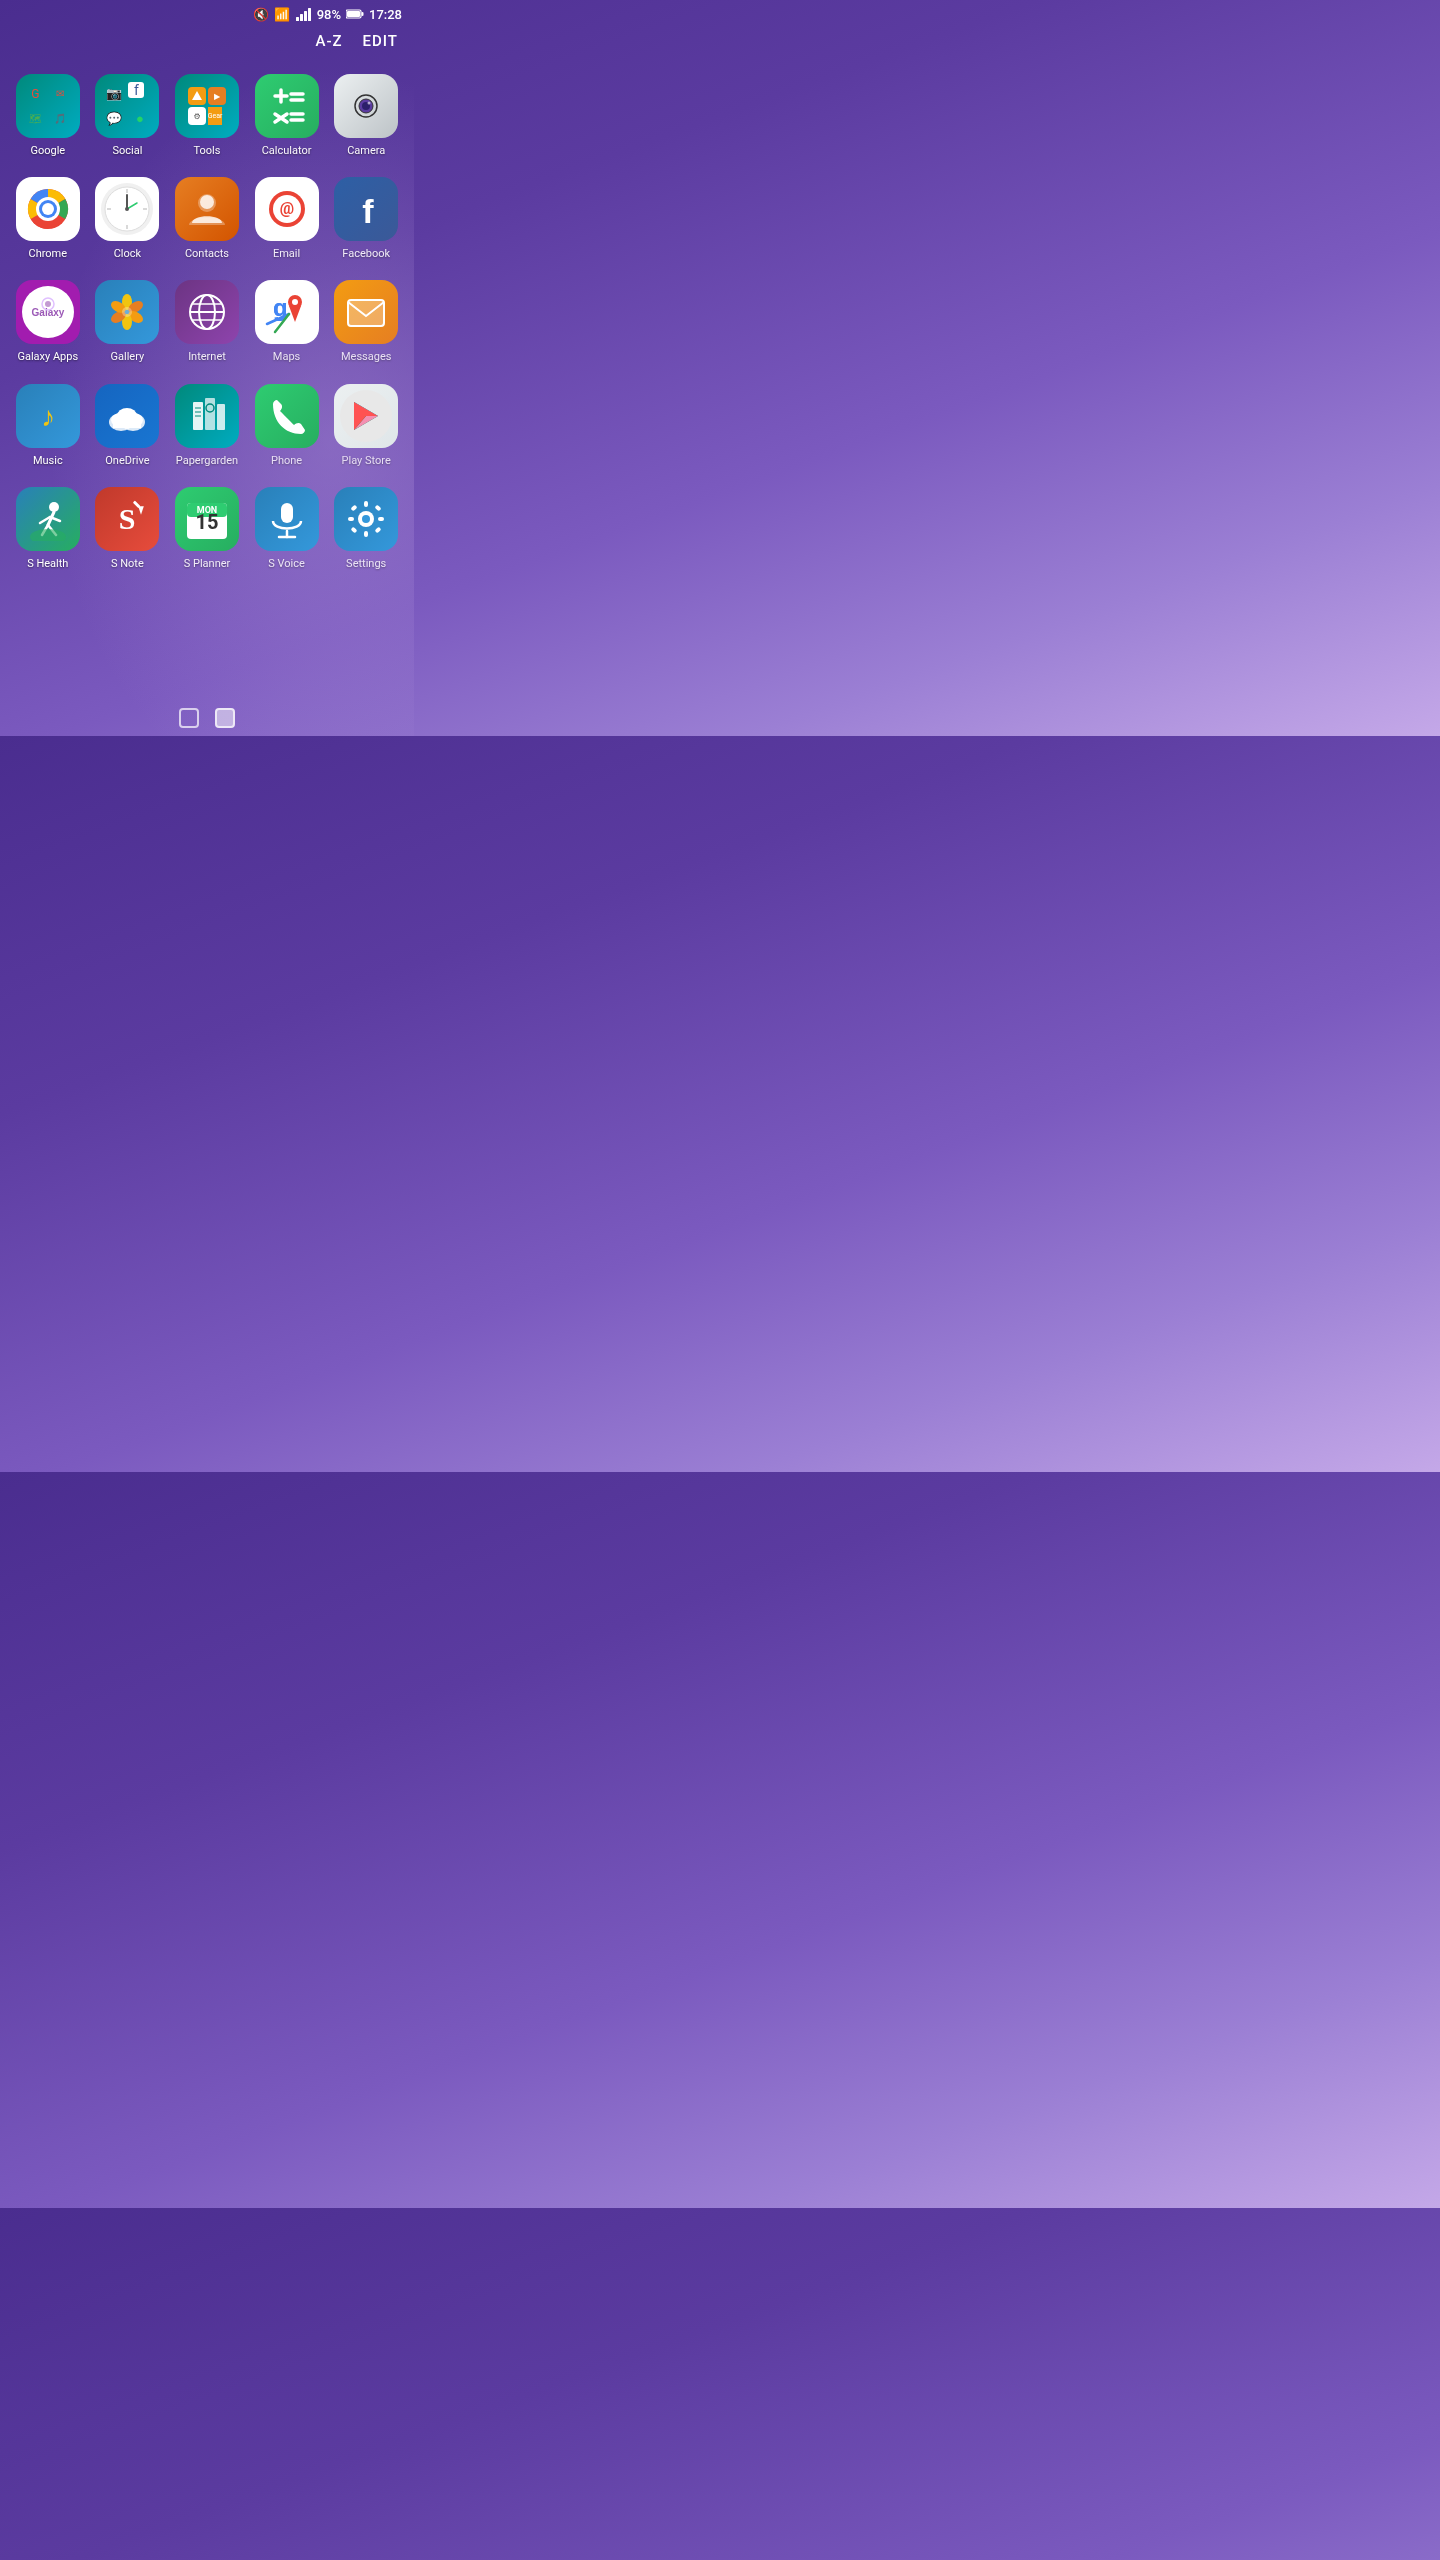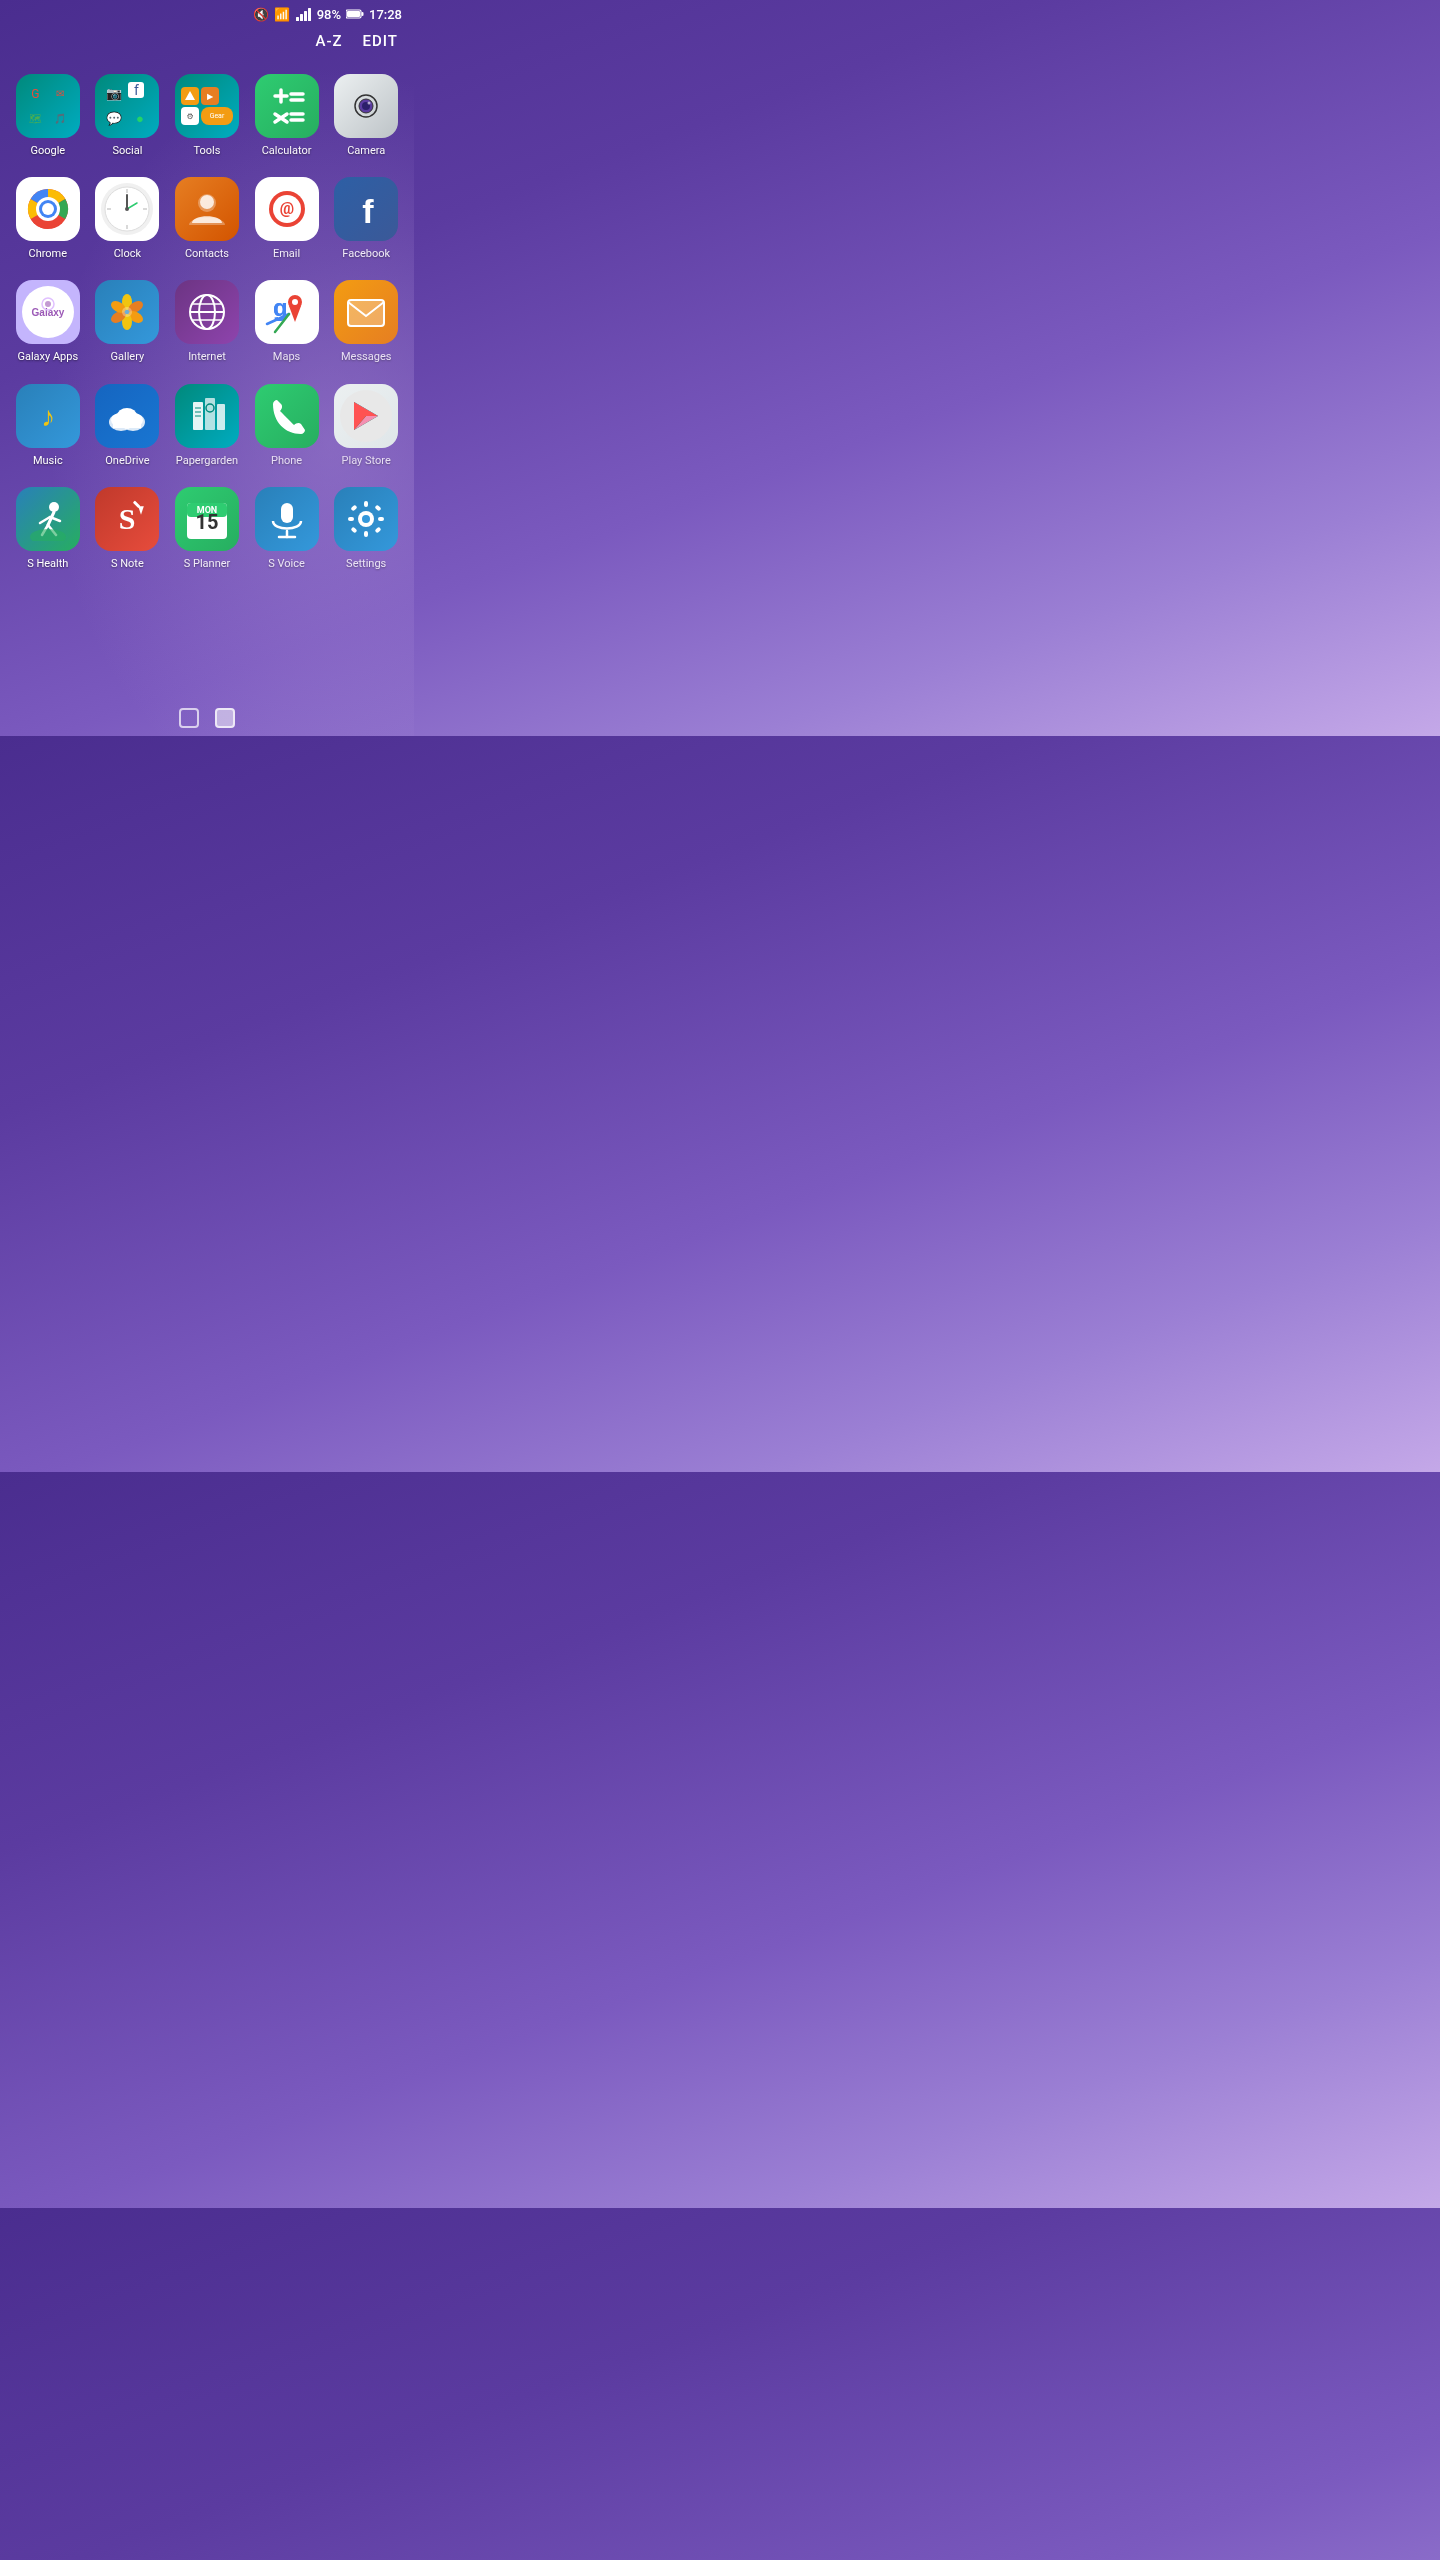--- a/index.html
+++ b/index.html
@@ -143,21 +143,21 @@
     .icon-contacts {
       background: linear-gradient(135deg, #e67e22, #d35400);
     }
     .icon-email {
       background: white;
     }
     .icon-facebook {
       background: linear-gradient(135deg, #2d5fa5, #3b5998);
     }
     .icon-galaxy {
-      background: #c4b5fd;
+      background: #a21caf;
     }
     .icon-gallery {
       background: linear-gradient(135deg, #2980b9, #3498db);
     }
     .icon-internet {
       background: linear-gradient(135deg, #6c3483, #8e44ad);
     }
     .icon-maps {
       background: white;
     }
@@ -277,21 +277,21 @@
     <div class="app-icon icon-tools">
       <div style="display:flex;align-items:center;justify-content:center;width:100%;height:100%;gap:2px;">
         <div style="display:grid;grid-template-columns:1fr 1fr;gap:2px;padding:8px;">
           <div style="width:18px;height:18px;background:#f39c12;border-radius:4px;display:flex;align-items:center;justify-content:center;">
             <svg width="12" height="12" viewBox="0 0 12 12">
                 <polygon points="6,1 11,10 1,10" fill="white"></polygon>
               </svg>
           </div>
           <div style="width:18px;height:18px;background:#e67e22;border-radius:4px;display:flex;align-items:center;justify-content:center;font-size:8px;color:white;">▶</div>
           <div style="width:18px;height:18px;background:white;border-radius:4px;display:flex;align-items:center;justify-content:center;font-size:8px;color:#555;">⚙</div>
-          <div style="width:32px;height:18px;background:#f39c12;border-radius:8px;display:flex;align-items:center;justify-content:center;font-size:7px;color:white;">Gear</div>
+          <div style="width:14px;height:18px;background:#f39c12;border-radius:0;display:flex;align-items:center;justify-content:center;font-size:7px;color:white;">Gear</div>
         </div>
       </div>
     </div>
     <span class="app-label">Tools</span>
   </div>
 
   <div class="app-item">
     <div class="app-icon icon-calculator">
       <svg width="44" height="44" viewBox="0 0 44 44">
         <rect width="44" height="44" rx="10" fill="none"></rect>

